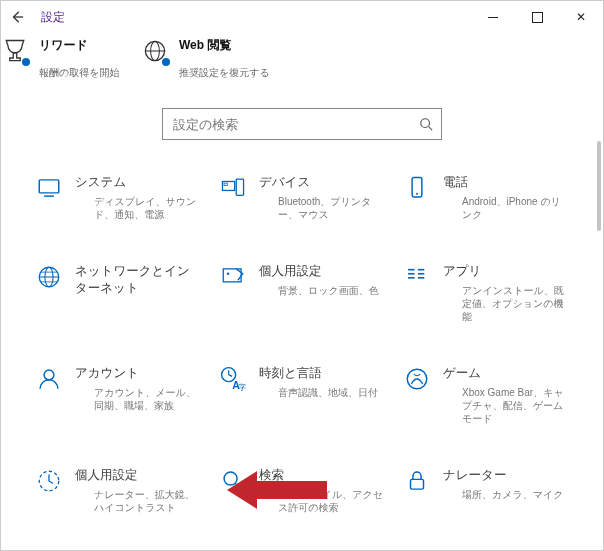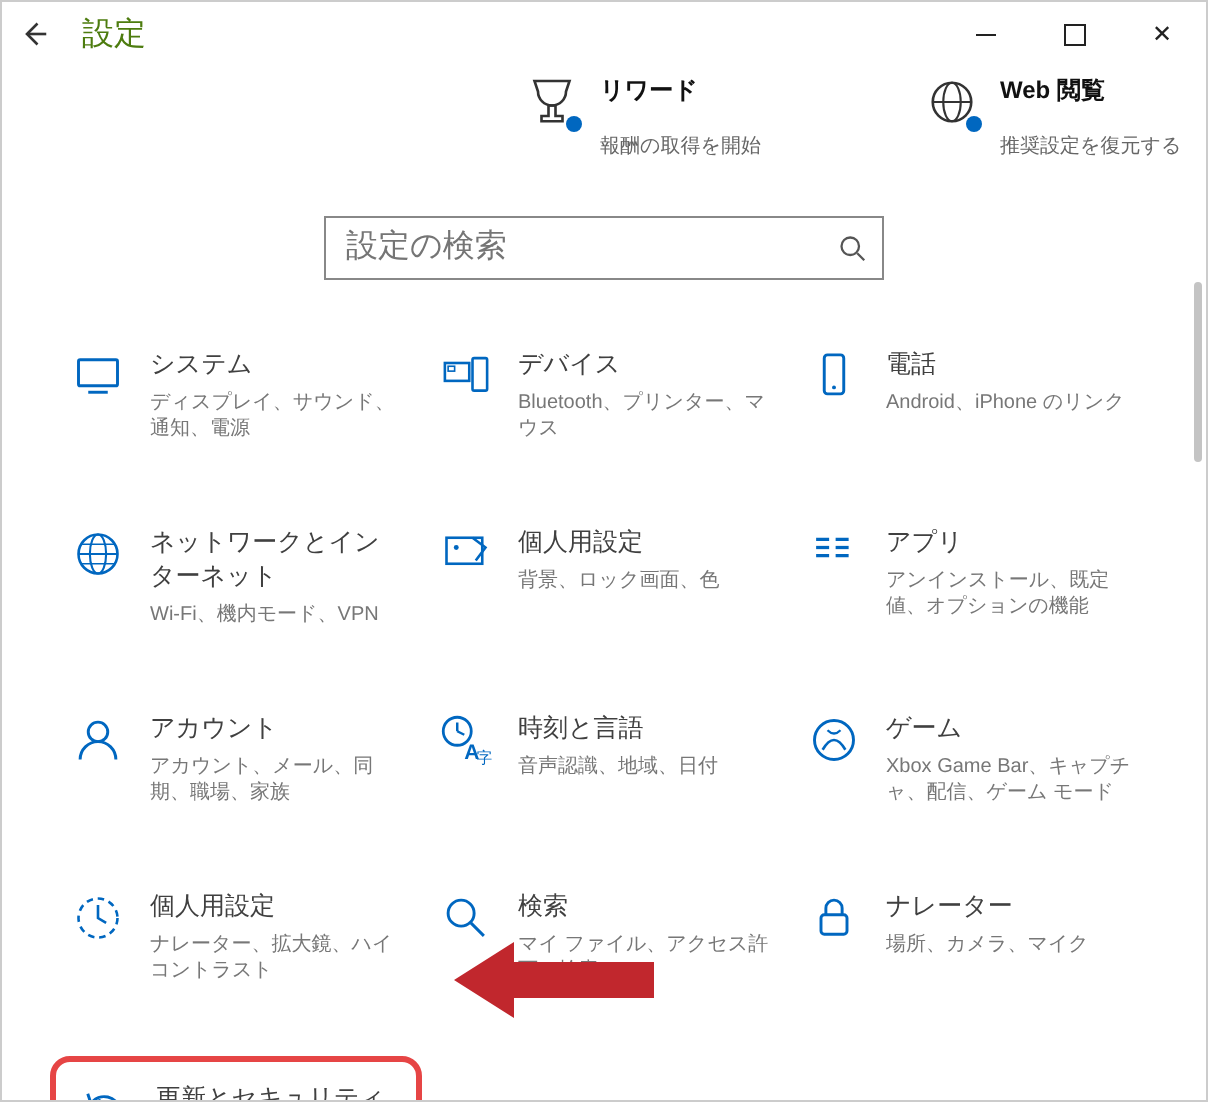--- a/index.html
+++ b/index.html
@@ -20,39 +20,38 @@
     display:flex;
     align-items:center;
     position:relative;
   }
   .back-btn {
     width:32px; height:32px;
     display:flex; align-items:center; justify-content:center;
     font-size:14px; color:#333;
     cursor:pointer;
   }
-  .title { margin-left:8px; font-size:16px; color:#4d7c0f; }
+  .title { margin-left:8px; font-size:12px; color:#4c1d95; }
   .win-controls {
     position:absolute; right:0; top:0;
     display:flex;
   }
   .win-btn {
     width:44px; height:32px;
     display:flex; align-items:center; justify-content:center;
     font-size:12px; color:#222;
     cursor:pointer;
   }
   .win-btn.min::before { content:""; width:10px; height:1px; background:#222; display:block; }
   .win-btn.max::before { content:""; width:9px; height:9px; border:1px solid #222; display:block; }
   .win-btn.close::before { content:"✕"; font-size:12px; }
   
   .top-row {
     display:flex;
-    justify-content:flex-end;
-    gap:60px;
+    justify-content:flex-start;
     padding: 4px 1px 12px 0;
   }
   .top-tile {
     display:flex;
     align-items:flex-start;
     gap:10px;
     width:140px;
     cursor:pointer;
   }
   .top-tile .ic { width:28px; height:28px; flex:0 0 28px; color:#000; position:relative;}
@@ -65,21 +64,21 @@
     padding: 16px 0 28px 0;
   }
   .search {
     width: 280px; height:32px;
     border:1px solid #888;
     display:flex; align-items:center;
     padding: 0 8px;
     background:#fff;
   }
   .search input {
-    flex:1; border:0; outline:0; font-size:16px; background:transparent;
+    flex:1; border:0; outline:0; font-size:13px; background:transparent;
     color:#333;
   }
   .search .mag { width:14px; height:14px; color:#444; flex:0 0 14px;}
   
   .grid {
     display:grid;
     grid-template-columns: repeat(3, 1fr);
     column-gap: 10px;
     row-gap: 30px;
     padding: 0 30px 0 30px;
@@ -90,21 +89,21 @@
     gap:12px;
     cursor:pointer;
     padding:6px 4px;
   }
   .cat .ic {
     width:28px; height:28px; flex:0 0 28px;
     color:#0067c0;
     display:flex; align-items:center; justify-content:center;
   }
   .cat .txt .t { font-size:12.5px; color:#404040; font-weight:500;}
-  .cat .txt .d { font-size:10px; color:#777; margin-top:4px; line-height:1.3; max-width:130px;}
+  .cat .txt .d { font-size:10px; color:#777; margin-top:4px; line-height:1.3; max-width:130px;margin-left:19px;}
   
   .highlight {
     border:3px solid #e64545;
     border-radius:10px;
     padding:4px;
     margin: 0 -6px;
   }
   .highlight .cat { padding:6px 6px;}
   
   .scrollbar {
@@ -231,21 +230,20 @@
         <svg width="26" height="26" viewBox="0 0 32 32">
           <circle cx="16" cy="16" r="12" stroke="#0067c0" stroke-width="1.6" fill="none"></circle>
           <ellipse cx="16" cy="16" rx="5" ry="12" stroke="#0067c0" stroke-width="1.3" fill="none"></ellipse>
           <line x1="4" y1="16" x2="28" y2="16" stroke="#0067c0" stroke-width="1.3"></line>
           <line x1="6" y1="10" x2="26" y2="10" stroke="#0067c0" stroke-width="1"></line>
           <line x1="6" y1="22" x2="26" y2="22" stroke="#0067c0" stroke-width="1"></line>
         </svg>
       </div>
     <div class="txt">
         <div class="t">ネットワークとインターネット</div>
-        <div class="d">Wi-Fi、機内モード、VPN</div>
       </div>
   </div>
 
   <div class="cat">
     <div class="ic">
         <svg width="26" height="26" viewBox="0 0 32 32">
           <rect x="4" y="6" width="22" height="16" stroke="#0067c0" stroke-width="1.6" fill="none"></rect>
           <path d="M20 6 l8 6 l-6 8" stroke="#0067c0" stroke-width="1.6" fill="none"></path>
           <circle cx="10" cy="12" r="1.5" fill="#0067c0"></circle>
         </svg>

